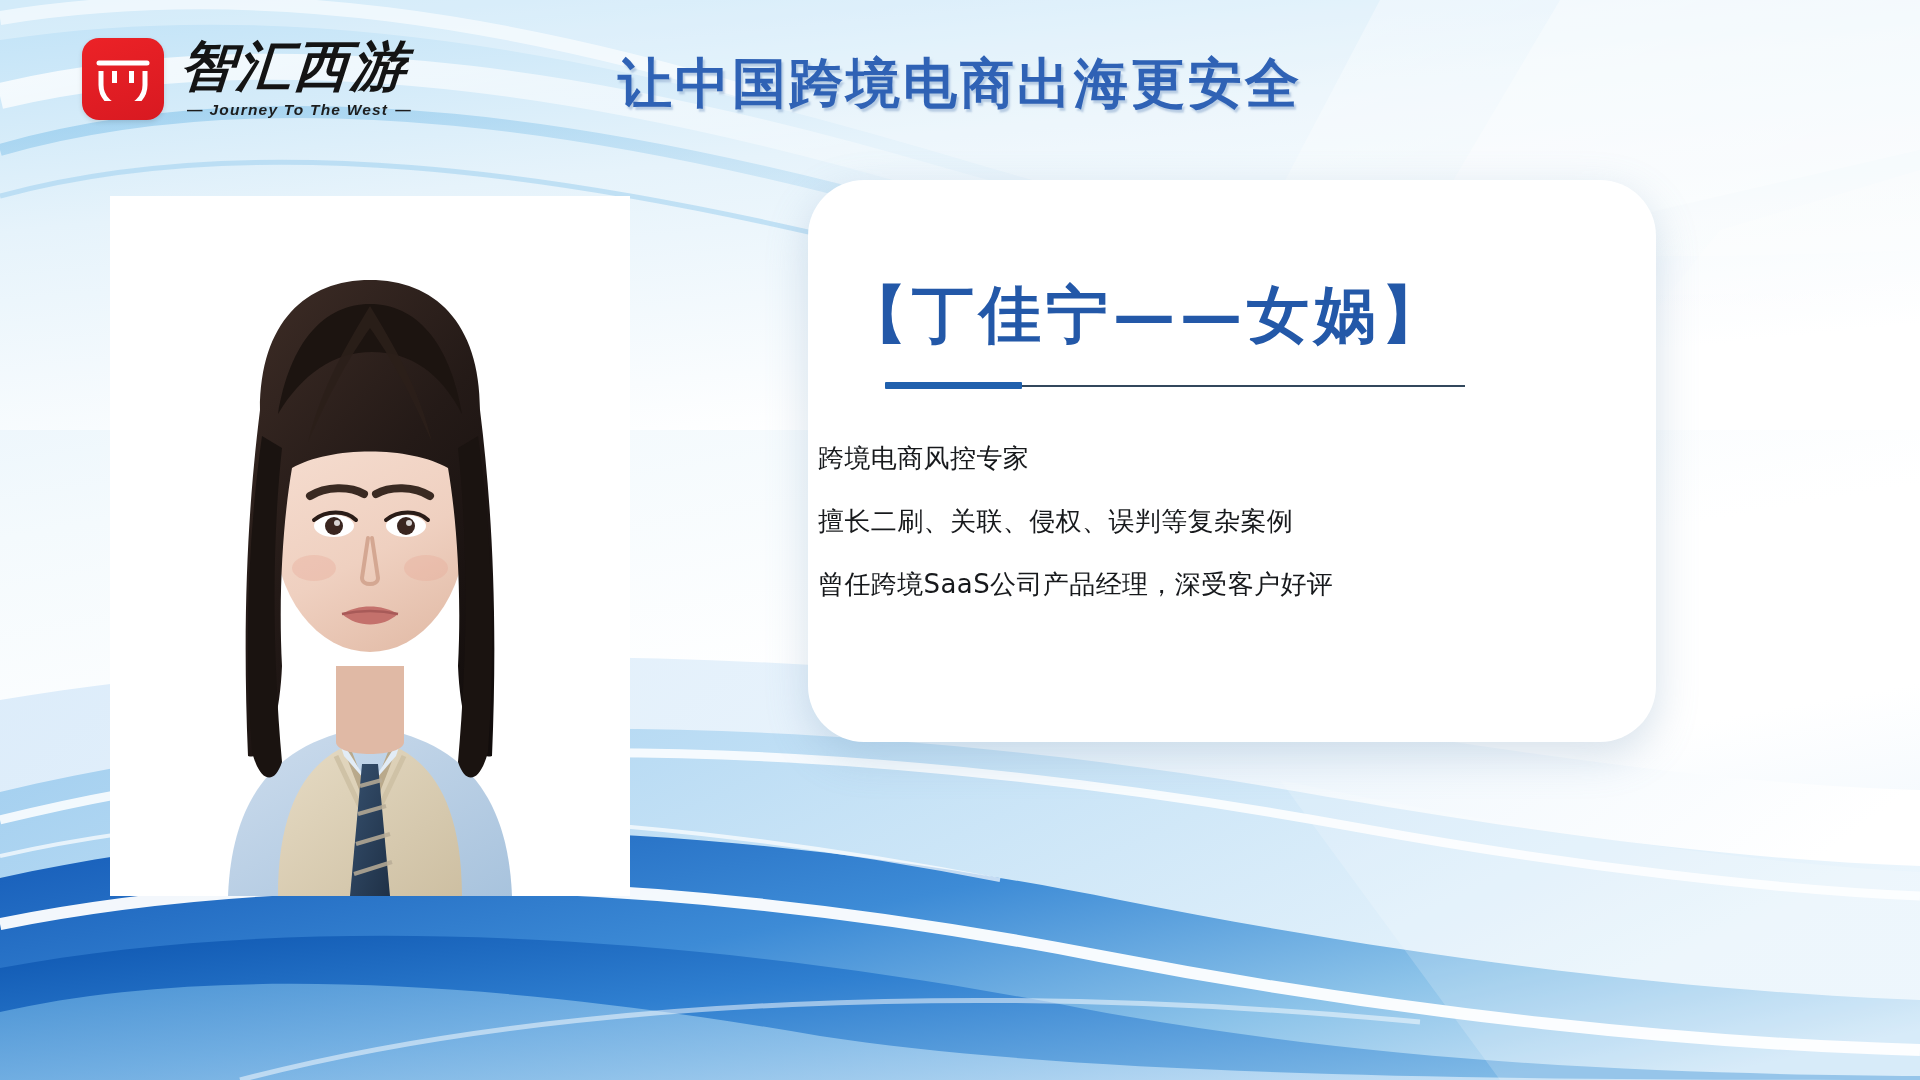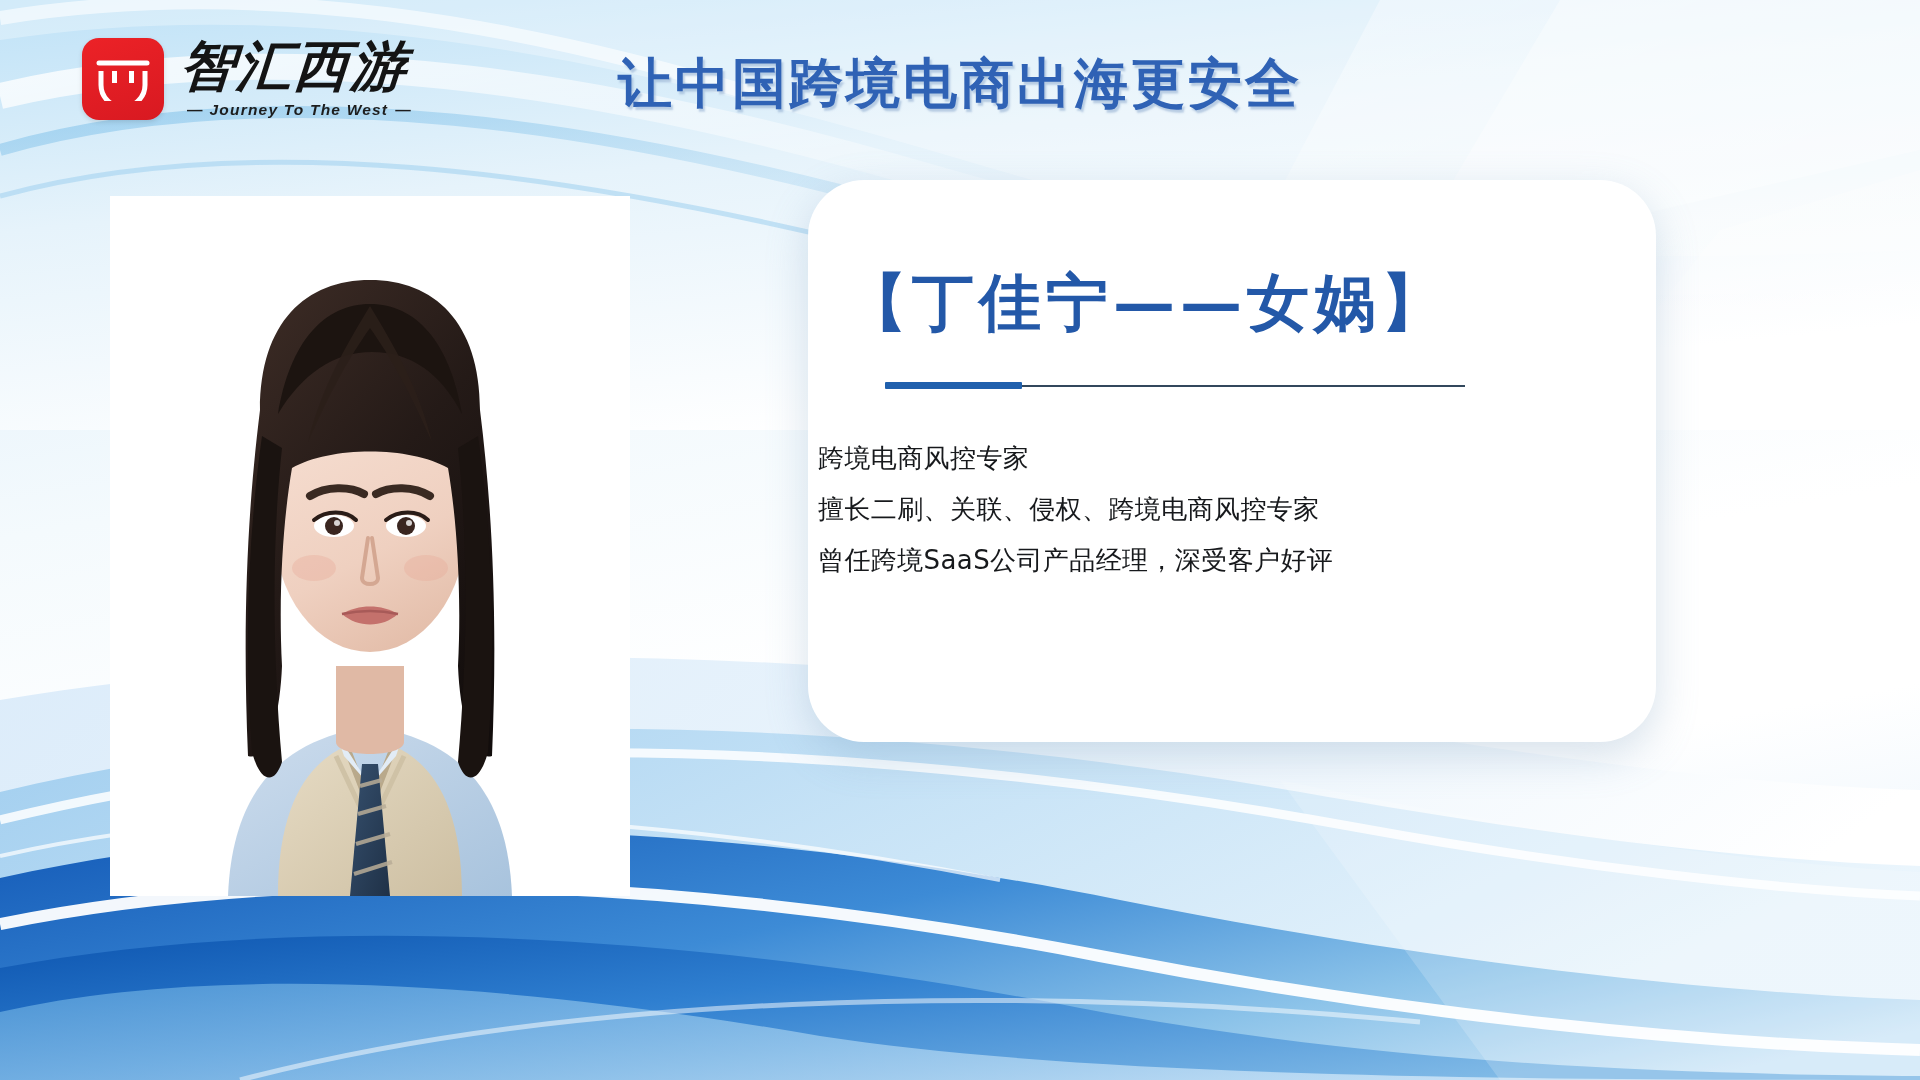--- a/index.html
+++ b/index.html
@@ -73,36 +73,36 @@
 
   
   .portrait {
     position:absolute; left:110px; top:196px;
     width:520px; height:700px; z-index:5;
   }
   .portrait svg { display:block; width:100%; height:100%; }
 
   
   .name-title {
-    position:absolute; left:845px; top:261px; width:780px; z-index:8;
+    position:absolute; left:845px; top:273px; width:780px; z-index:8;
     font-family:"DejaVu Serif","Liberation Serif",serif;
     font-size:62px; font-weight:700; color:#2358a8;
     letter-spacing:5px; white-space:nowrap;
   }
 
   .divider {
     position:absolute; left:885px; top:382px; width:580px; height:7px; z-index:8;
     display:flex; align-items:center;
   }
   .divider .thick { width:137px; height:7px; background:#2060ad; border-radius:1px; }
   .divider .thin  { flex:1; height:2px; background:#32475c; }
 
   .bio {
     position:absolute; left:818px; top:443px; width:700px; z-index:8;
-    display:flex; flex-direction:column; gap:20px;
+    display:flex; flex-direction:column; gap:32px;
   }
   .bio-line {
     font-family:"DejaVu Sans","Liberation Sans",sans-serif;
     font-size:26px; color:#17191c; line-height:1.2;
     letter-spacing:.4px; white-space:nowrap;
   }
 </style>
 </head>
 <body>
 
@@ -254,21 +254,21 @@
 
   <div class="name-title">【丁佳宁——女娲】</div>
 
   <div class="divider">
     <span class="thick"></span>
     <span class="thin"></span>
   </div>
 
   <div class="bio">
     <div class="bio-line">跨境电商风控专家</div>
-    <div class="bio-line">擅长二刷、关联、侵权、跨境电商风控专家</div>
+    <div class="bio-line">擅长二刷、关联、侵权、误判等复杂案例</div>
     <div class="bio-line">曾任跨境SaaS公司产品经理，深受客户好评</div>
   </div>
 
   <svg class="bg-svg bg-bottom" viewBox="0 0 1920 1080" preserveAspectRatio="none">
     <defs>
       <linearGradient id="w1" x1="0" y1="0" x2="1" y2="0.3">
         <stop offset="0%" stop-color="#dcecfa"></stop>
         <stop offset="55%" stop-color="#eaf4fc"></stop>
         <stop offset="100%" stop-color="#ffffff"></stop>
       </linearGradient>

